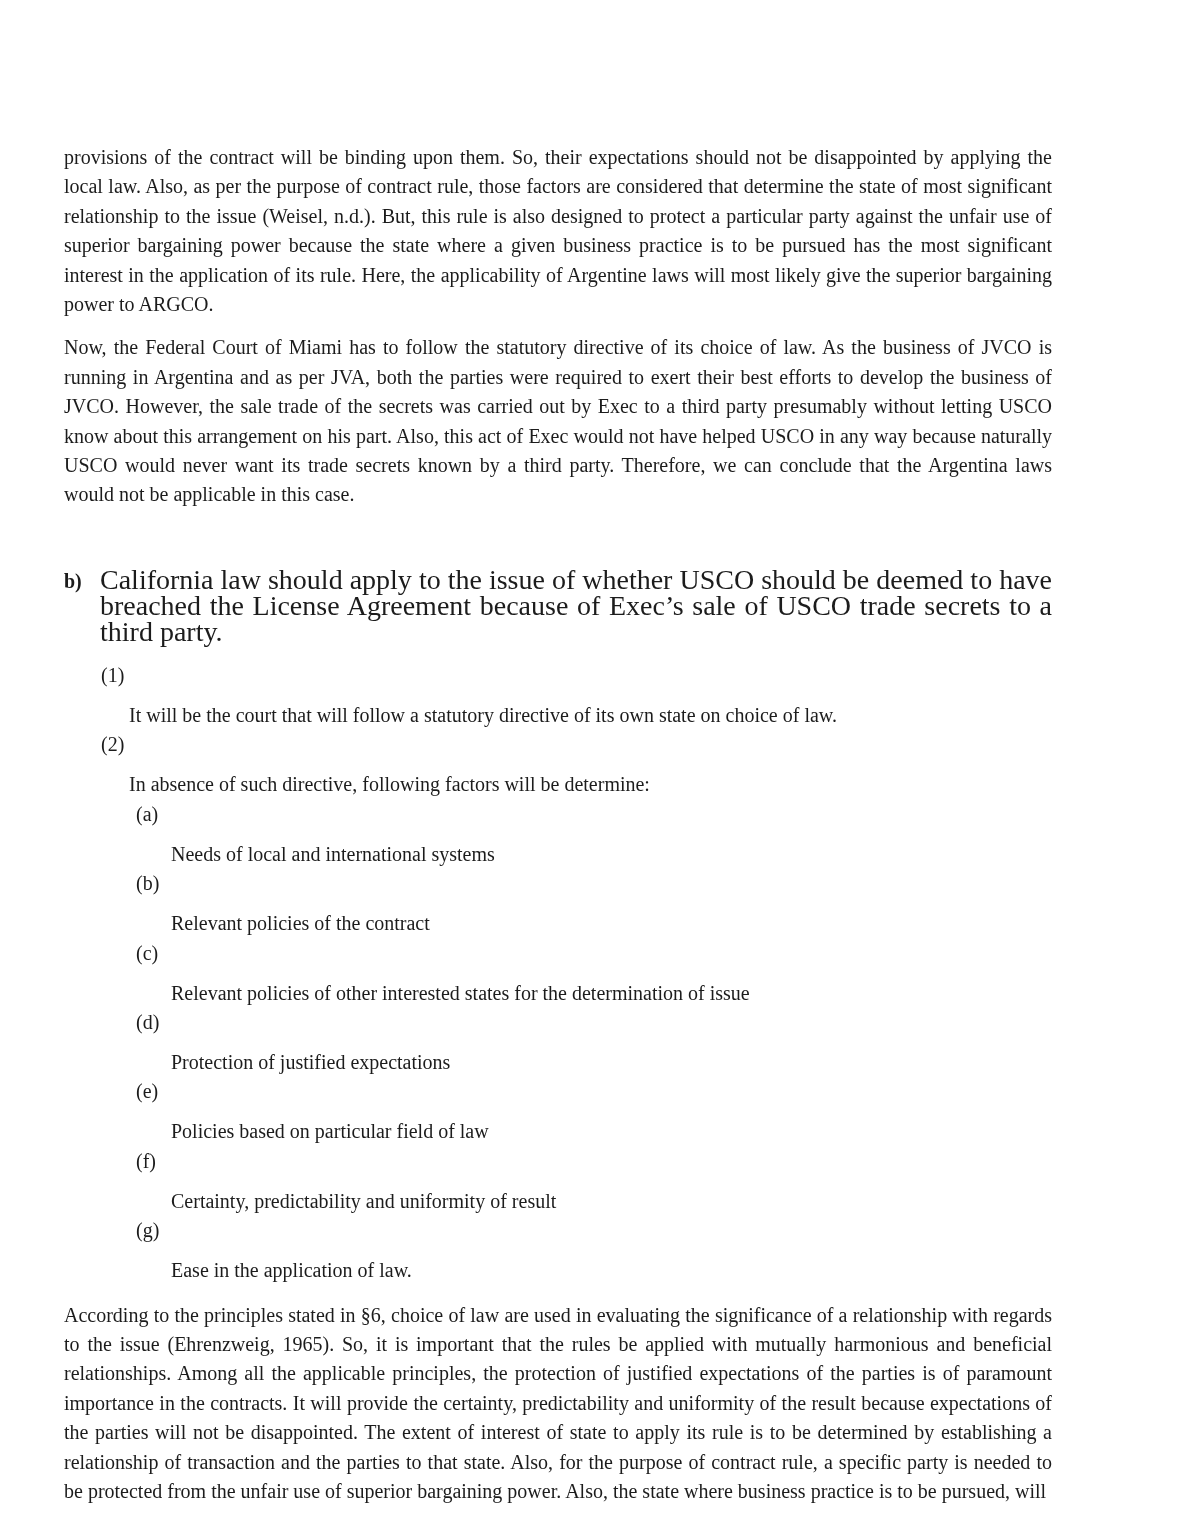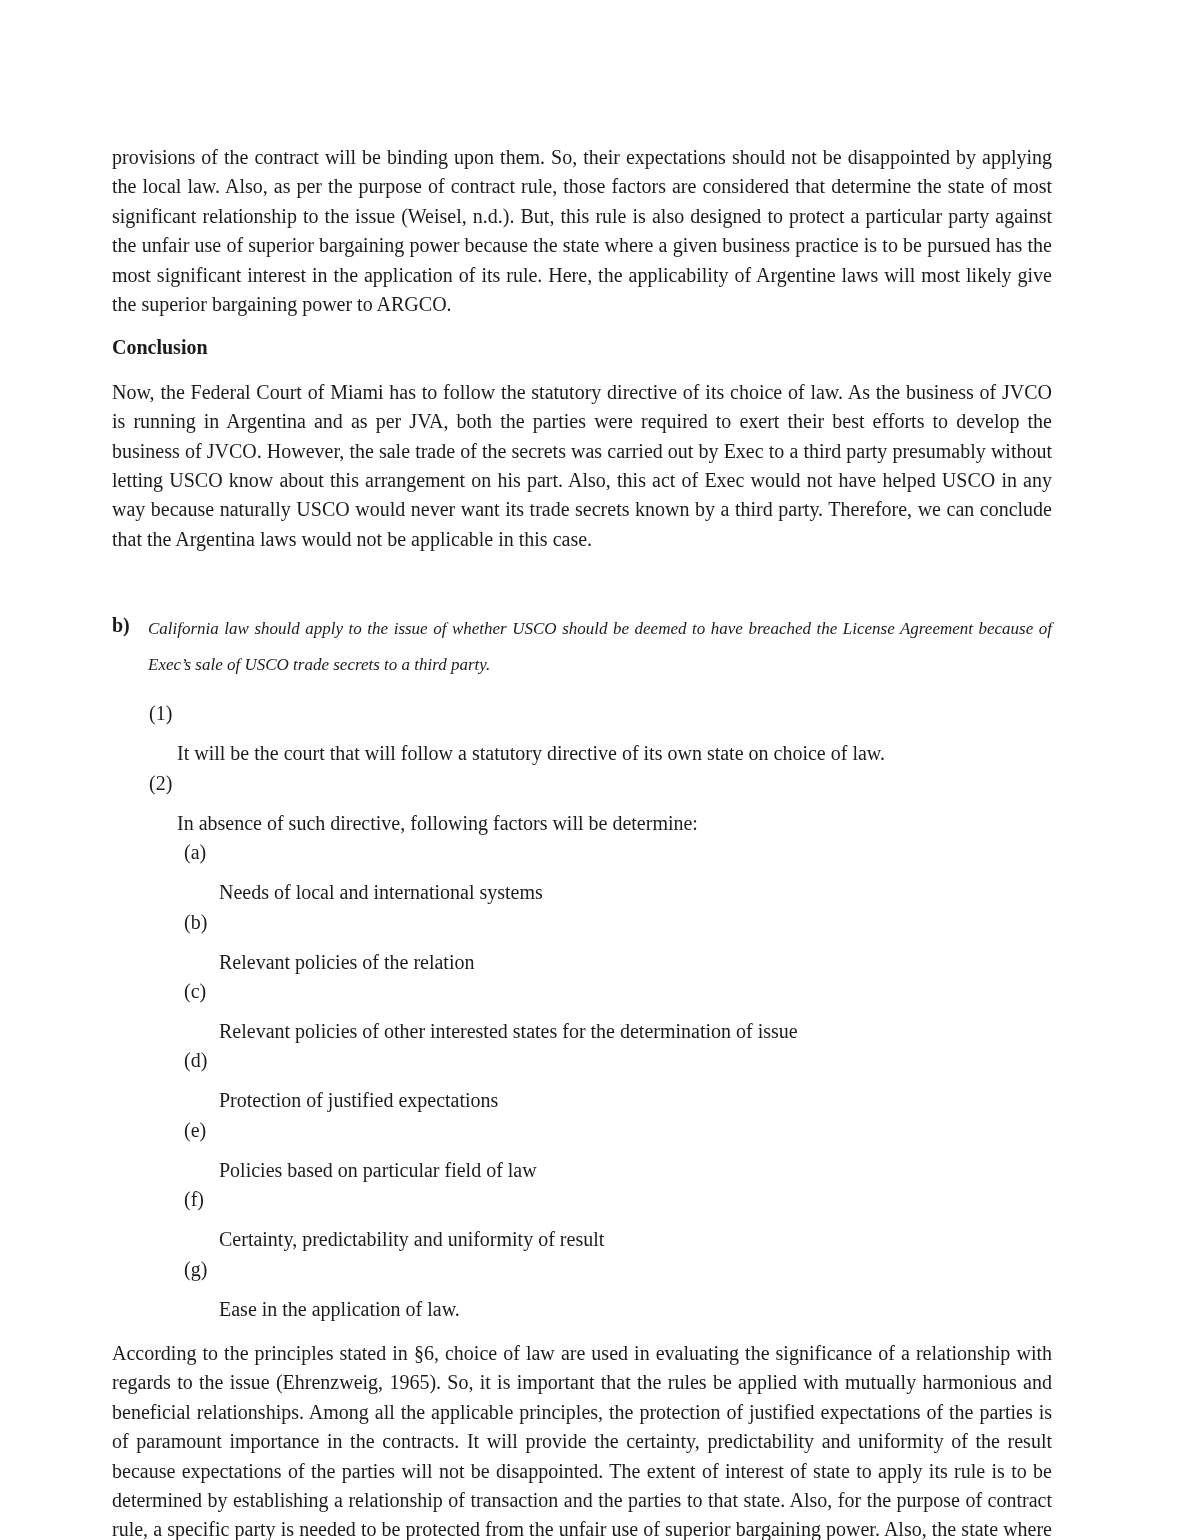--- a/index.html
+++ b/index.html
@@ -9,21 +9,21 @@
   body {
     width: 1190px;
     height: 1540px;
     font-family: "Liberation Serif", serif;
     color: #1c1c1c;
   }
   .page {
     width: 1190px;
     height: 1540px;
     background: #ffffff;
-    padding: 143px 138px 40px 112px;
+    padding: 143px 138px 40px 64px;
     overflow: hidden;
   }
   .para {
     font-size: 20px;
     line-height: 29.4px;
     text-align: justify;
     margin-bottom: 14px;
   }
   .heading {
     font-size: 20px;
@@ -43,24 +43,23 @@
   }
   .item-b .b-marker {
     position: absolute;
     left: 0;
     top: 0;
     font-weight: bold;
     font-size: 20px;
     line-height: 29.4px;
   }
   .item-b .b-text {
-    font-size: 17px;
-    line-height: 36px;
+    font-size: 28px;
+    line-height: 26px;
     text-align: justify;
-    font-style: italic;
   }
   .num-list {
     margin-left: 37px;
     margin-bottom: 0;
   }
   .list-row {
     display: flex;
     font-size: 20px;
     line-height: 29.4px;
     text-align: left;
@@ -80,21 +79,20 @@
     margin-top: 40px;
   }
 </style>
 </head>
 <body>
 
 <div class="page">
 
   <p class="para">provisions of the contract will be binding upon them. So, their expectations should not be disappointed by applying the local law. Also, as per the purpose of contract rule, those factors are considered that determine the state of most significant relationship to the issue (Weisel, n.d.). But, this rule is also designed to protect a particular party against the unfair use of superior bargaining power because the state where a given business practice is to be pursued has the most significant interest in the application of its rule. Here, the applicability of Argentine laws will most likely give the superior bargaining power to ARGCO.</p>
 
-  <h2 class="heading">Conclusion</h2>
 
   <p class="para">Now, the Federal Court of Miami has to follow the statutory directive of its choice of law. As the business of JVCO is running in Argentina and as per JVA, both the parties were required to exert their best efforts to develop the business of JVCO. However, the sale trade of the secrets was carried out by Exec to a third party presumably without letting USCO know about this arrangement on his part. Also, this act of Exec would not have helped USCO in any way because naturally USCO would never want its trade secrets known by a third party. Therefore, we can conclude that the Argentina laws would not be applicable in this case.</p>
 
   <div class="blank-line"></div>
 
   <div class="item-b">
     <span class="b-marker">b)</span>
     <div class="b-text">California law should apply to the issue of whether USCO should be deemed to have breached the License Agreement because of Exec’s sale of USCO trade secrets to a third party.</div>
   </div>
 
@@ -110,21 +108,21 @@
     </div>
   </div>
 
   <div class="let-list">
     <div class="list-row">
       <span class="let-marker">(a)</span>
       <span class="row-text">Needs of local and international systems</span>
     </div>
     <div class="list-row">
       <span class="let-marker">(b)</span>
-      <span class="row-text">Relevant policies of the relation</span>
+      <span class="row-text">Relevant policies of the contract</span>
     </div>
     <div class="list-row">
       <span class="let-marker">(c)</span>
       <span class="row-text">Relevant policies of other interested states for the determination of issue</span>
     </div>
     <div class="list-row">
       <span class="let-marker">(d)</span>
       <span class="row-text">Protection of justified expectations</span>
     </div>
     <div class="list-row">

